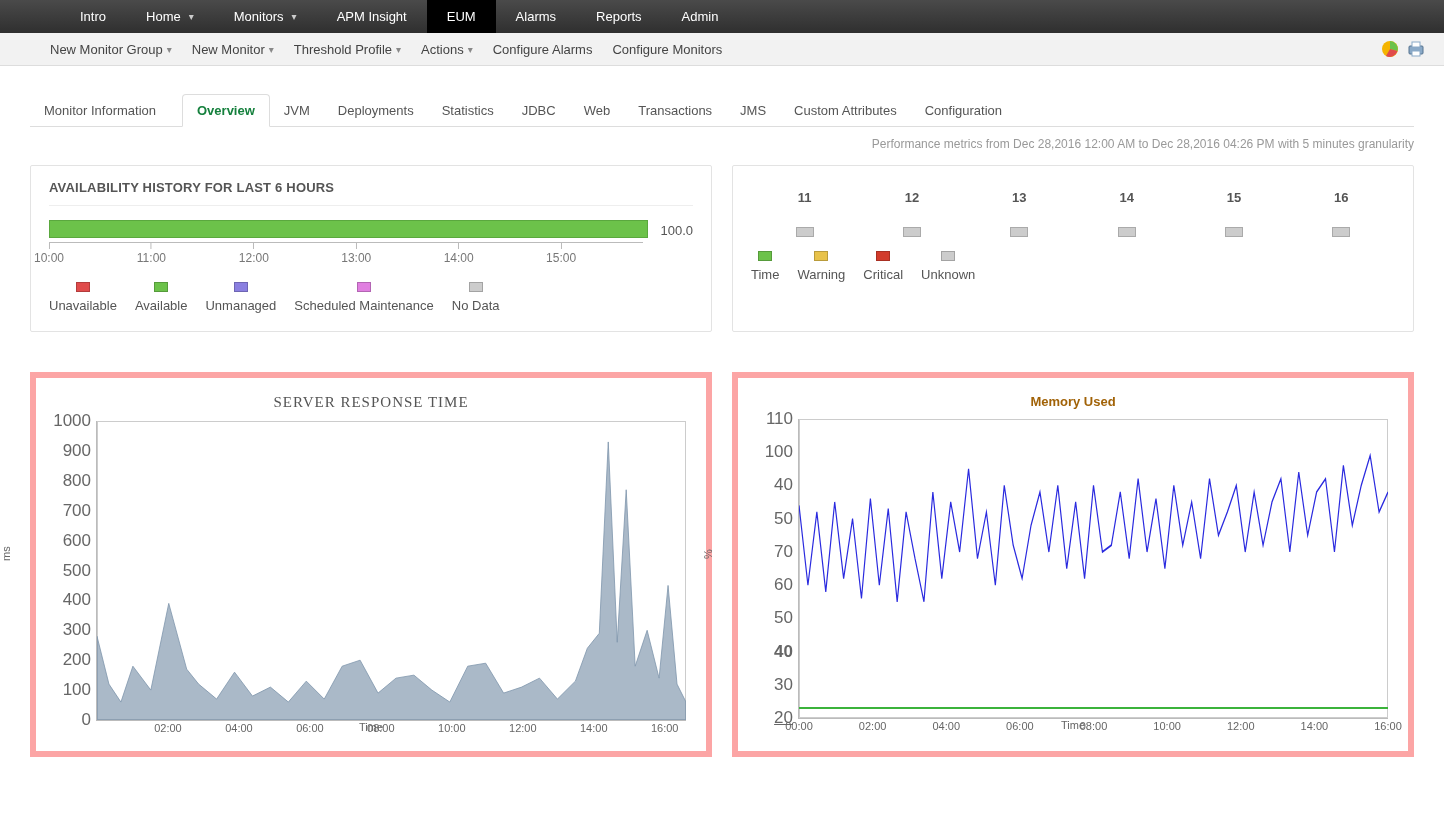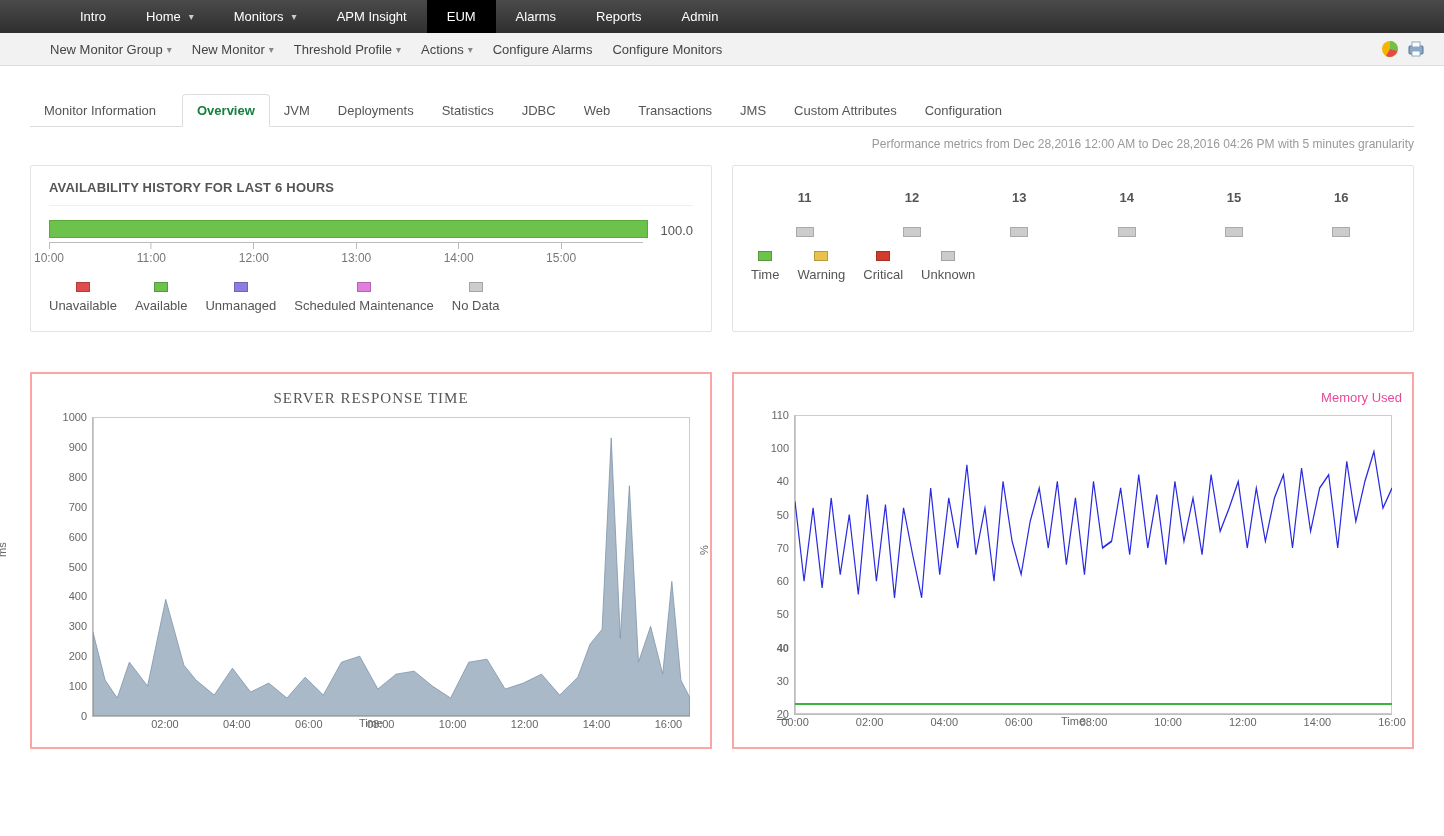--- a/index.html
+++ b/index.html
@@ -44,27 +44,27 @@
   .swatch { width:14px; height:10px; border:1px solid rgba(0,0,0,.2); }
   
   
   .perf-cols { display:flex; justify-content:space-around; margin:10px 0 10px 0; }
   .perf-col { text-align:center; }
   .perf-col .hr { font-weight:bold; color:#555; margin-bottom:22px; }
   .perf-col .box { width:18px; height:10px; background:#ccc; border:1px solid #aaa; margin:0 auto; }
   
   
   .charts { display:grid; grid-template-columns:1fr 1fr; gap:20px; margin:40px 30px 20px 30px; }
-  .chartbox { border:2px solid #fca5a5; padding:10px 10px 18px 10px; }
+  .chartbox { border:6px solid #fca5a5; padding:10px 10px 18px 10px; }
   .chart-title { text-align:center; font-family: Georgia, 'Times New Roman', serif; font-variant: small-caps; letter-spacing:1px; color:#555; font-size:15px; margin:6px 0 10px 0; }
-  .chart-title2 { text-align:right; font-weight:normal; color:#ec4899; font-size:13px; margin:6px 0 10px 0; }
+  .chart-title2 { text-align:center; font-weight:bold; color:#a16207; font-size:13px; margin:6px 0 10px 0; }
   .plot { position:relative; height:300px; margin-left:50px; margin-right:10px; border:1px solid #bbb; border-top:none; border-right:none; }
   .plot-inner { position:absolute; inset:0; border:1px solid #ccc; }
   .yaxis { position:absolute; left:-46px; top:0; bottom:0; width:42px; }
-  .ylab { position:absolute; right:2px; transform:translateY(50%); font-size:11px; color:#666; text-align:right; width:40px;margin-top:41px; }
+  .ylab { position:absolute; right:2px; transform:translateY(50%); font-size:17px; color:#666; text-align:right; width:40px;margin-top:41px; }
   .xaxis { position:absolute; left:0; right:0; bottom:-20px; height:18px; }
   .xlab { position:absolute; transform:translateX(-50%); font-size:11px; color:#666; }
   .axis-title-y { position:absolute; left:-46px; top:50%; transform: rotate(-90deg) translateX(10px); transform-origin:left top; font-size:11px; color:#666; }
   .axis-title-x { text-align:center; font-size:11px; color:#666; }
   .chart-legend { text-align:center; margin-top:10px; }
   .chart-legend .box { display:inline-flex; align-items:center; gap:6px; border:1px solid #ccc; padding:3px 10px; font-size:11px; color:#555; border-radius:2px; }
   .tri { width:0;height:0;border-left:5px solid transparent;border-right:5px solid transparent;border-bottom:8px solid #4a6a8a; }
   
   svg { display:block; }
 </style>

